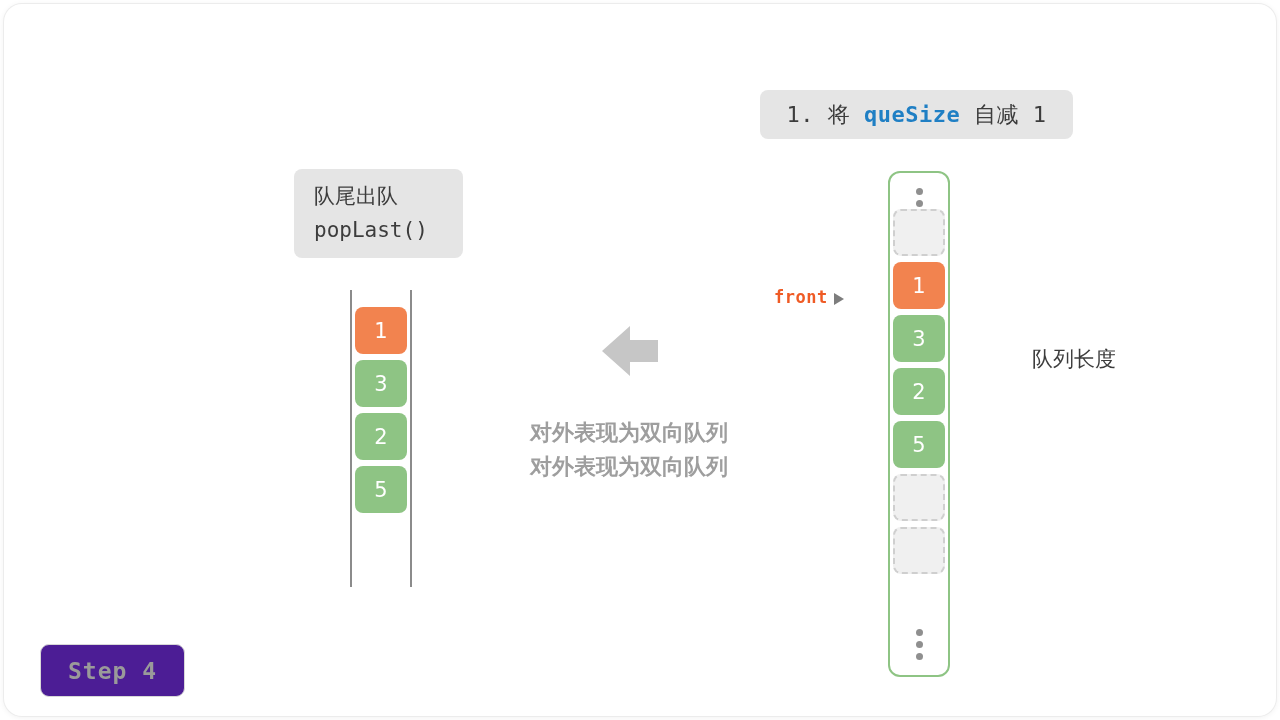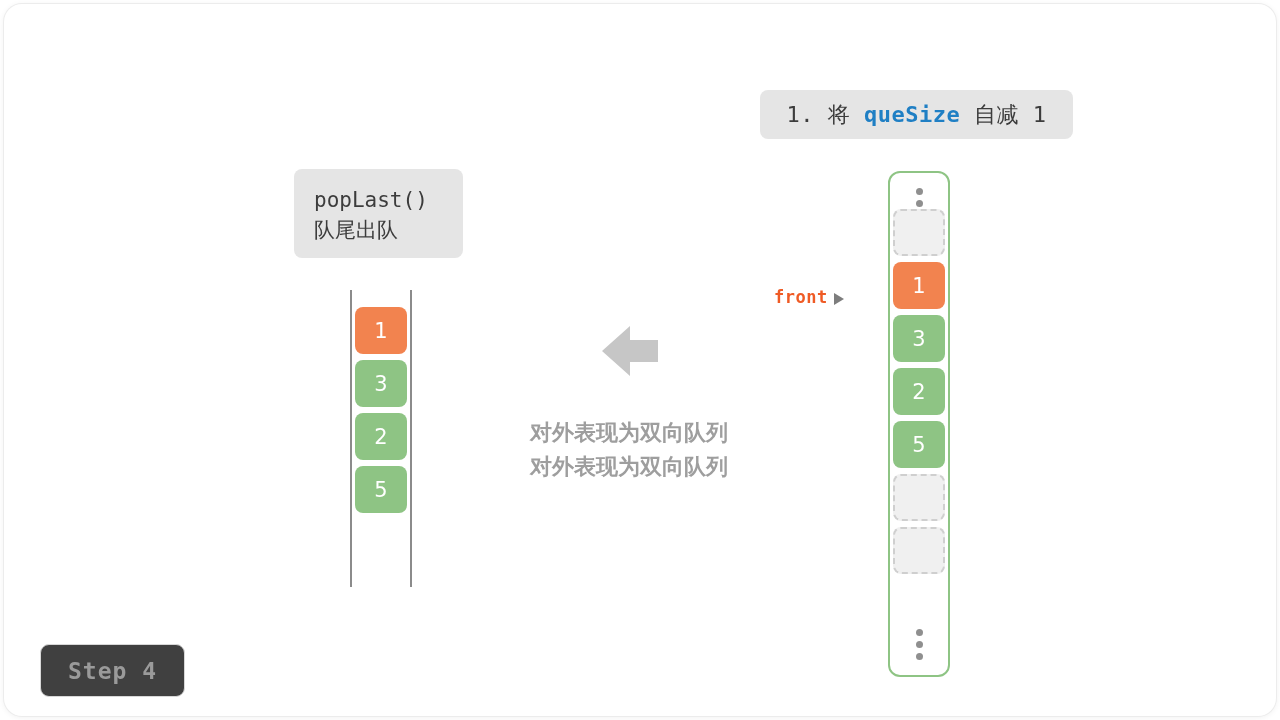--- a/index.html
+++ b/index.html
@@ -86,21 +86,21 @@
 
   
   #step-badge {
     position: absolute;
     left: 36px;
     top: 640px;
     width: 145px;
     height: 53px;
     border: 1px solid #d8d8d8;
     border-radius: 9px;
-    background: #404040;
+    background: #4c1d95;
     display: flex;
     align-items: center;
     justify-content: center;
     box-sizing: border-box;
   }
   #step-badge span {
     font-family: "DejaVu Sans Mono", "Liberation Mono", monospace;
     font-size: 23px;
     font-weight: bold;
     color: #9a9a9a;
@@ -251,22 +251,22 @@
 <body>
 
 <div id="canvas">
   <div class="card">
 
     <div class="gray-box" id="title-box">
       <div class="line"><span>1. 将 </span><span class="kw-blue">queSize</span><span> 自减 1</span></div>
     </div>
 
     <div class="gray-box" id="op-box">
+      <div class="line">队尾出队</div>
       <div class="line mono">popLast()</div>
-      <div class="line">队尾出队</div>
     </div>
 
     <div id="left-col">
       <div class="rail left"></div>
       <div class="rail right"></div>
       <div class="stack">
         <div class="cell orange">1</div>
         <div class="cell green">3</div>
         <div class="cell green">2</div>
         <div class="cell green">5</div>
@@ -303,20 +303,21 @@
         <div class="cell empty"></div>
       </div>
       <div class="dots bottom">
           <i></i>
           <i></i>
           <i></i>
         </div>
     </div>
 
     <div id="size-note">
+      <div class="l1">队列长度</div>
     </div>
 
     <div id="step-badge">
       <span>Step 4</span>
     </div>
 
   </div>
 </div>
 
 </body></html>

